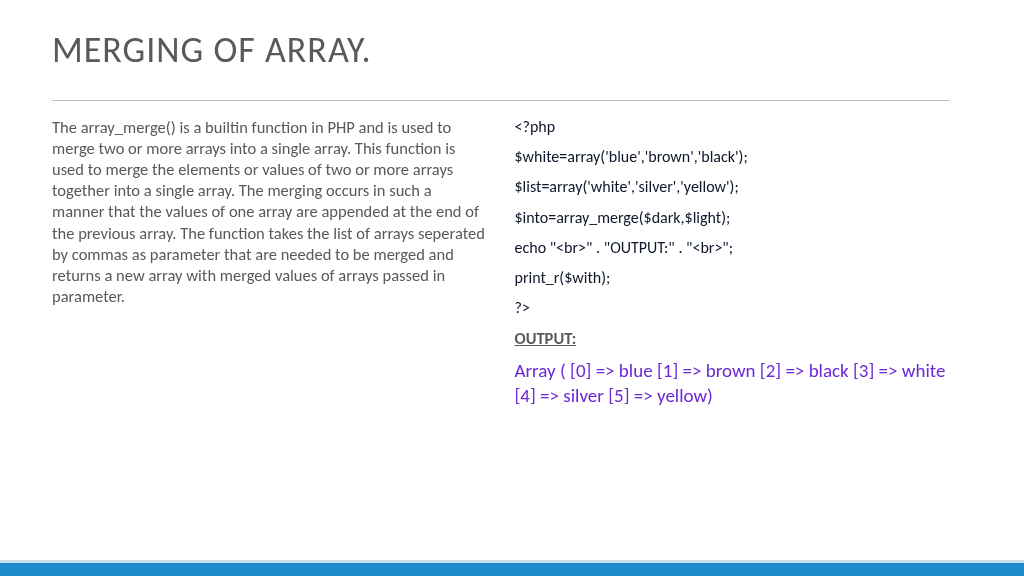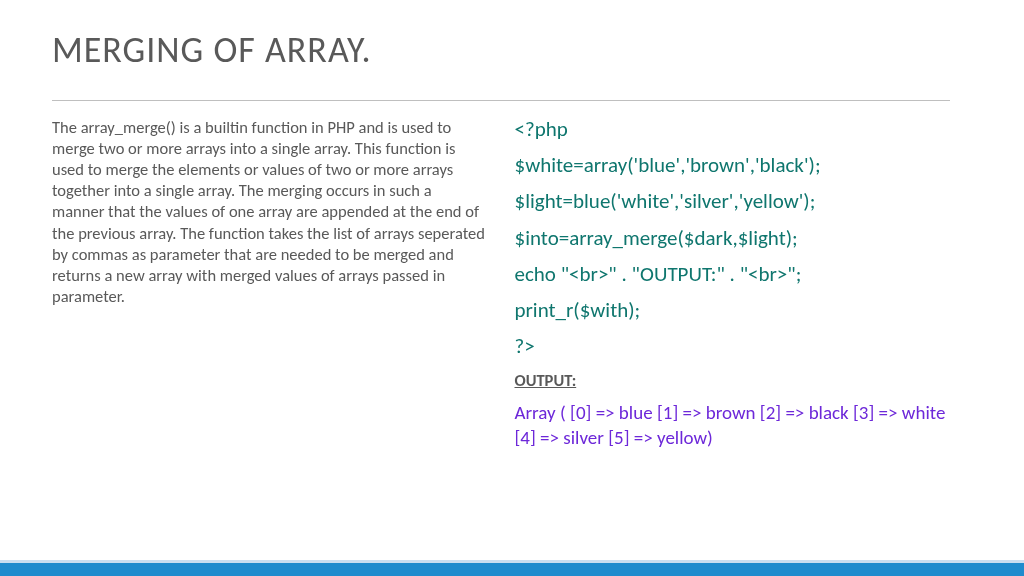--- a/index.html
+++ b/index.html
@@ -35,23 +35,23 @@
   .col {
     flex: 1;
     min-width: 0;
   }
   .desc {
     font-size: 16.5px;
     line-height: 1.28;
     color: #595959;
   }
   .code-line {
-    font-size: 21px;
+    font-size: 16px;
     line-height: 1.2;
-    color: #0f766e;
+    color: #0f172a;
     margin-bottom: 11px;
   }
   .output-label {
     font-size: 16.5px;
     font-weight: 700;
     text-decoration: underline;
     color: #595959;
     margin-bottom: 11px;
     margin-top: 2px;
   }
@@ -81,21 +81,21 @@
 
   <div class="columns">
 
     <div class="col">
       <p class="desc">The array_merge() is a builtin function in PHP and is used to merge two or more arrays into a single array. This function is used to merge the elements or values of two or more arrays together into a single array. The merging occurs in such a manner that the values of one array are appended at the end of the previous array. The function takes the list of arrays seperated by commas as parameter that are needed to be merged and returns a new array with merged values of arrays passed in parameter.</p>
     </div>
 
     <div class="col">
       <div class="code-line">&lt;?php</div>
       <div class="code-line">$white=array('blue','brown','black');</div>
-      <div class="code-line">$light=blue('white','silver','yellow');</div>
+      <div class="code-line">$list=array('white','silver','yellow');</div>
       <div class="code-line">$into=array_merge($dark,$light);</div>
       <div class="code-line">echo "&lt;br&gt;" . "OUTPUT:" . "&lt;br&gt;";</div>
       <div class="code-line">print_r($with);</div>
       <div class="code-line">?&gt;</div>
 
       <div class="output-label">OUTPUT:</div>
       <div class="output-text">Array ( [0] =&gt; blue [1] =&gt; brown [2] =&gt; black [3] =&gt; white [4] =&gt; silver [5] =&gt; yellow)</div>
     </div>
 
   </div>

